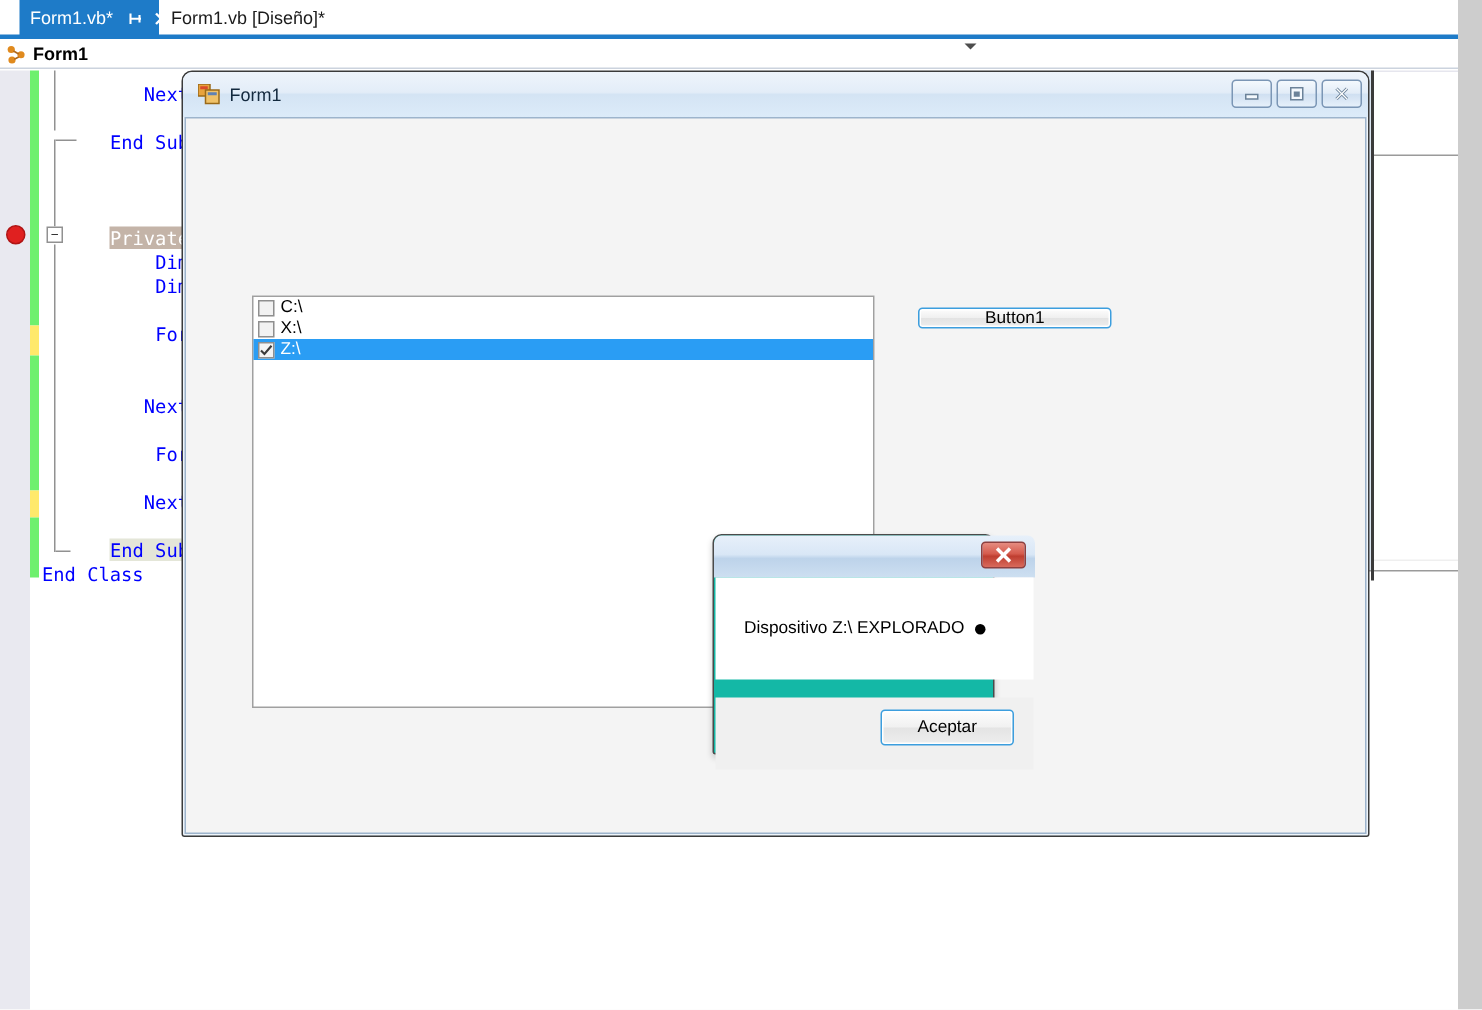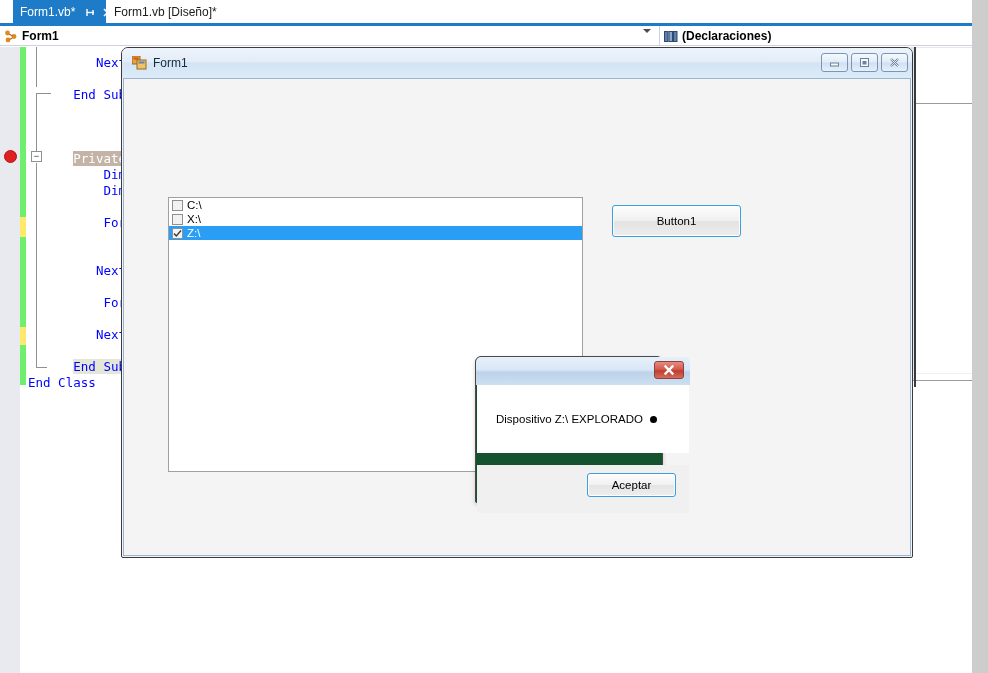--- a/index.html
+++ b/index.html
@@ -147,33 +147,33 @@
     width:11px; height:11px; flex:0 0 auto; margin-right:4px;
     border:1px solid #8f8f8f; background:#f2f2f2;
     display:flex; align-items:center; justify-content:center;
   }
   .clb-cb.checked { background:#f4f4f4; }
   .clb-cb svg { display:block; }
   .clb-lbl { line-height:12px; }
 
   
   .btn1 {
-    position:absolute; left:488px; top:126px; width:129px; height:32px;
+    position:absolute; left:488px; top:126px; width:129px; height:14px;
     border:1px solid #3c9ede; border-radius:3px;
     background:linear-gradient(to bottom,#fdfdfd 0%,#f0f0f0 48%,#e3e3e3 52%,#ededed 100%);
     display:flex; align-items:center; justify-content:center;
     font-size:11.5px; color:#000; cursor:pointer;
     box-shadow:0 0 0 1px #ffffff inset;
   }
 
   
   .msgbox {
     position:absolute; left:351px; top:277px; width:188px; height:147px;
     border:1px solid #4a4a4a; border-radius:6px 6px 2px 2px;
-    background:#14532d;
+    background:#14b8a6;
     box-shadow:0 2px 4px rgba(0,0,0,0.18);
   }
   .msg-title {
     position:absolute; left:0; top:0; width:214px; height:28px;
     border-radius:5px 5px 0 0;
     background:linear-gradient(to bottom,#e7f0fa 0%,#d9e7f6 45%,#bdd3ea 55%,#cddff1 100%);
   }
   .msg-close {
     position:absolute; right:6px; top:4px; width:30px; height:18px;
     border:1px solid #8d4040; border-radius:3px;
@@ -377,27 +377,17 @@
           <circle cx="4" cy="10" r="2.4" fill="#e08a1e"></circle>
           <g stroke="#b0691a" stroke-width="1.2">
               <path d="M5 4 L8.5 6"></path>
               <path d="M8.5 8 L5.5 9.5"></path>
             </g>
         </svg>
       </span>
       <span>Form1</span>
       <span class="arrow"><span class="tri-down"></span></span>
     </div>
-    <div class="combo-right">
-      <span class="declicon">
-        <svg width="14" height="11" viewBox="0 0 14 11">
-          <rect x="0.5" y="0.5" width="3.5" height="10" fill="#5b7fb0" stroke="#2f4a6d"></rect>
-          <rect x="5" y="0.5" width="3.5" height="10" fill="#8aa6cb" stroke="#2f4a6d"></rect>
-          <rect x="9.5" y="0.5" width="3.5" height="10" fill="#5b7fb0" stroke="#2f4a6d"></rect>
-        </svg>
-      </span>
-      <span>(Declaraciones)</span>
-    </div>
   </div>
 
   <div class="edge-strip-r"></div>
 
 </div>
 
 </body></html>

